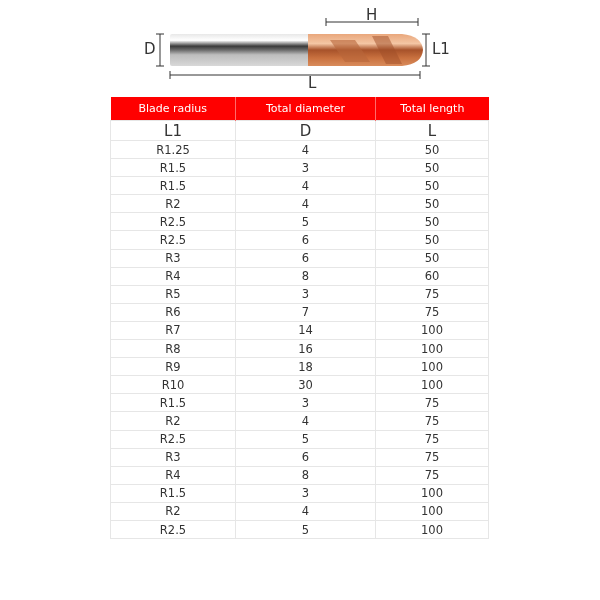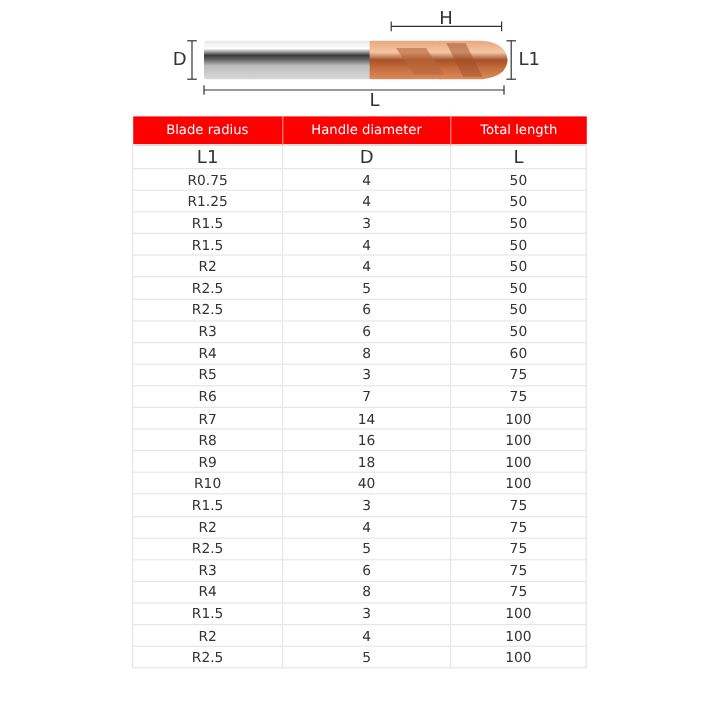--- a/index.html
+++ b/index.html
@@ -63,35 +63,30 @@
 <div class="table-wrap">
   <table>
     <colgroup>
         <col class="c1">
         <col class="c2">
         <col class="c3">
       </colgroup>
     <thead>
       <tr>
         <th>Blade radius</th>
-        <th>Handle diameter</th>
+        <th>Total diameter</th>
         <th>Total length</th>
       </tr>
     </thead>
     <tbody id="tbody">
       <tr class="sub">
         <td>L1</td>
         <td>D</td>
         <td>L</td>
       </tr>
-        <tr>
-          <td>R0.75</td>
-          <td>4</td>
-          <td>50</td>
-        </tr>
         <tr>
           <td>R1.25</td>
           <td>4</td>
           <td>50</td>
         </tr>
         <tr>
           <td>R1.5</td>
           <td>3</td>
           <td>50</td>
         </tr>
@@ -145,21 +140,21 @@
           <td>16</td>
           <td>100</td>
         </tr>
         <tr>
           <td>R9</td>
           <td>18</td>
           <td>100</td>
         </tr>
         <tr>
           <td>R10</td>
-          <td>40</td>
+          <td>30</td>
           <td>100</td>
         </tr>
         <tr>
           <td>R1.5</td>
           <td>3</td>
           <td>75</td>
         </tr>
         <tr>
           <td>R2</td>
           <td>4</td>

